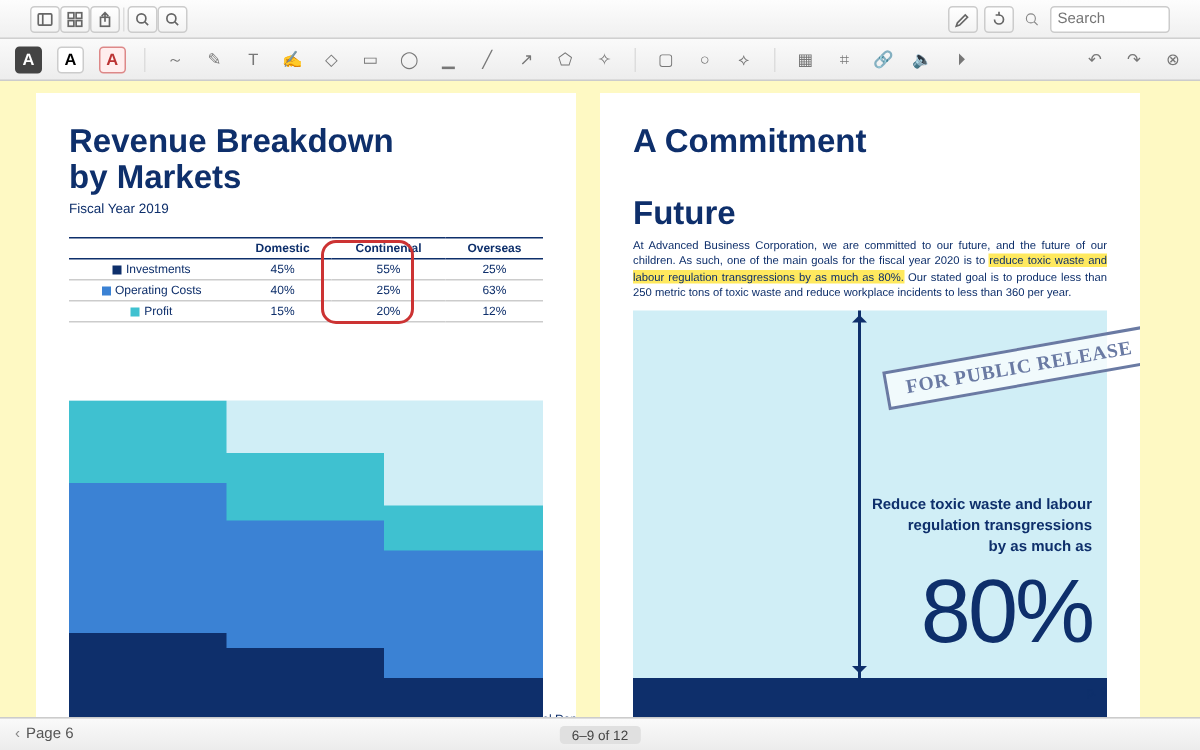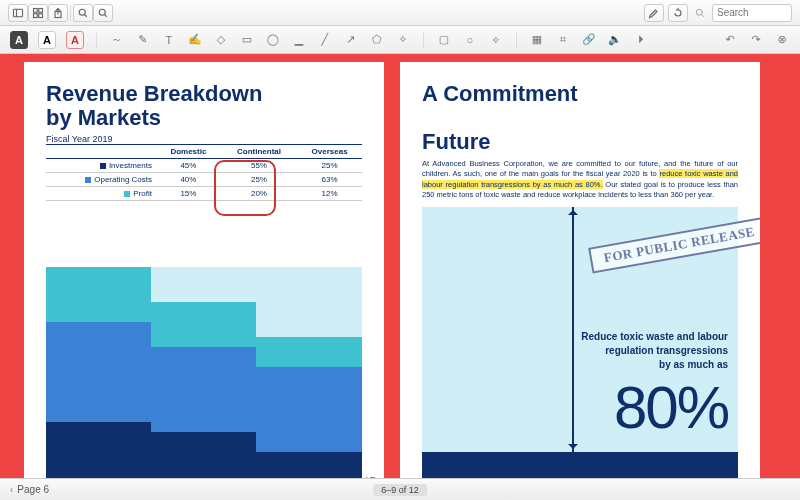--- a/index.html
+++ b/index.html
@@ -1,36 +1,36 @@
 <!DOCTYPE html>
 <html><head>
 <meta charset="utf-8">
 <style>
 *{margin:0;padding:0;box-sizing:border-box;font-family:-apple-system,BlinkMacSystemFont,"Helvetica Neue",sans-serif}
 body{width:800px;height:500px;background:#e8e8e8;overflow:hidden;position:relative}
-.toolbar{height:26px;background:linear-gradient(#fdfdfd,#f0f0f0);border-bottom:1px solid #d0d0d0;display:flex;align-items:center;padding:0 8px;gap:0}
+.toolbar{height:26px;background:linear-gradient(#fdfdfd,#f0f0f0);border-bottom:1px solid #d0d0d0;display:flex;align-items:center;padding:0 20px;gap:0}
 .toolbar2{height:28px;background:linear-gradient(#fafafa,#ededed);border-bottom:1px solid #ccc;display:flex;align-items:center;padding:0 10px;gap:10px}
 .tbtn{width:20px;height:18px;border:1px solid #ccc;border-radius:3px;background:linear-gradient(#fff,#f3f3f3);display:flex;align-items:center;justify-content:center;font-size:10px;color:#666}
 .tbtn svg{width:12px;height:12px;stroke:#666;fill:none;stroke-width:1.5}
 .tsep{width:1px;height:16px;background:#ddd;margin:0 2px}
 .search{margin-left:auto;display:flex;align-items:center;gap:4px}
 .search input{width:80px;height:18px;border:1px solid #ccc;border-radius:3px;padding:0 4px;font-size:10px}
 .ticon{width:16px;height:16px;display:flex;align-items:center;justify-content:center;font-size:11px;color:#777}
 .aA{font-size:11px;font-weight:700;padding:2px 4px;border:1px solid #ccc;border-radius:3px;background:#fff}
 .aA.red{color:#b33;border-color:#d88;background:#fee}
-.viewport{position:absolute;top:54px;left:0;right:0;bottom:22px;background:#ef4444;overflow:hidden}
+.viewport{position:absolute;top:54px;left:0;right:0;bottom:22px;background:#fef9c3;overflow:hidden}
 .pages{display:flex;gap:16px;padding:8px 24px;height:100%}
 .page{background:#fff;width:360px;height:420px;padding:20px 22px;position:relative;overflow:hidden;flex-shrink:0}
 h1{color:#0e2f6b;font-size:22px;font-weight:800;line-height:1.1;margin-bottom:4px}
-.sub{font-size:9px;color:#0e2f6b;}
+.sub{font-size:9px;color:#0e2f6b;margin-bottom:14px}
 table{width:100%;border-collapse:collapse;font-size:8px;color:#0e2f6b;margin-bottom:14px}
 th{font-weight:700;padding:2px 4px;border-top:1px solid #0e2f6b;border-bottom:1px solid #0e2f6b}
 th:first-child{text-align:left}
 td{text-align:center;padding:2px 4px;border-bottom:1px solid #ccc}
-td:first-child{text-align:right}
+td:first-child{text-align:center}
 .dot{display:inline-block;width:6px;height:6px;margin-right:3px;vertical-align:middle}
 .circ{position:absolute;border:2px solid #c33;border-radius:10px;width:62px;height:56px;left:190px;top:98px;pointer-events:none}
 .chartL{position:absolute;left:22px;right:22px;bottom:0;height:215px;background:#d0eef6}
 .body-text{font-size:7.5px;color:#0e2f6b;line-height:1.4;text-align:justify;margin-bottom:12px}
 .hl{background:#ffe95e}
 .stamp{position:absolute;right:-10px;top:170px;transform:rotate(-10deg);border:2px solid #6a7aa3;color:#6a7aa3;font-size:13px;font-weight:700;padding:3px 12px;background:rgba(255,255,255,.7);letter-spacing:.5px;font-family:Georgia,serif;z-index:5}
 .chartR{position:absolute;left:22px;right:22px;bottom:30px;height:245px;background:#d0eef6}
 .bignum{position:absolute;right:10px;bottom:10px;font-size:60px;font-weight:400;color:#0e2f6b;letter-spacing:-2px}
 .bigcap{position:absolute;right:10px;bottom:80px;font-size:10px;font-weight:700;color:#0e2f6b;text-align:right;width:150px;line-height:1.4}
 .arrow{position:absolute;left:150px;top:0;bottom:0;width:2px;background:#0e2f6b}

